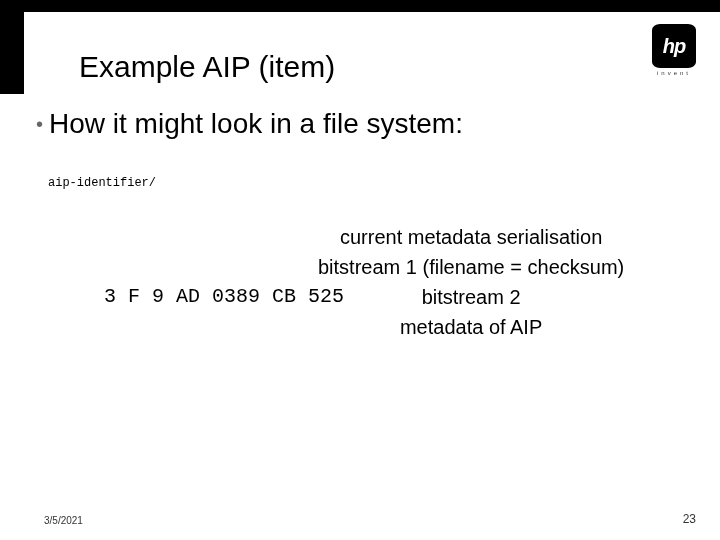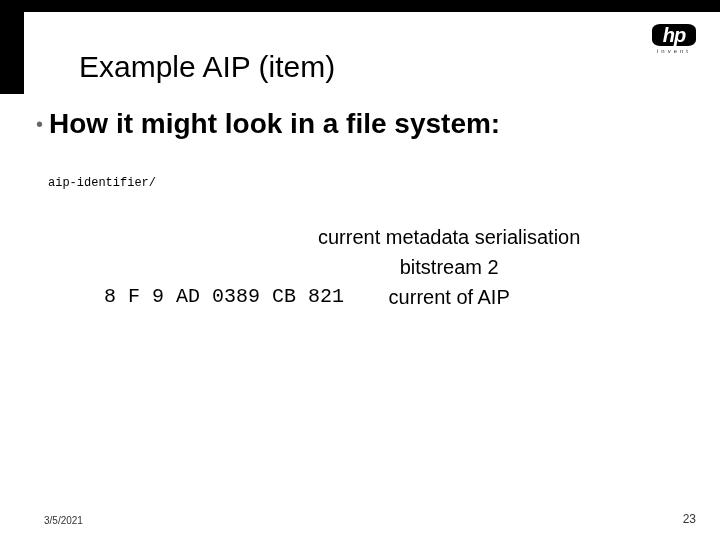--- a/index.html
+++ b/index.html
@@ -27,21 +27,21 @@
     background: #000;
   }
   .logo {
     position: absolute;
     top: 24px;
     right: 24px;
     text-align: center;
   }
   .logo-mark {
     width: 44px;
-    height: 22px;
+    height: 44px;
     background: #000;
     border-radius: 8px 8px 8px 8px / 6px 6px 6px 6px;
     position: relative;
     margin: 0 auto 2px auto;
     display: flex;
     align-items: center;
     justify-content: center;
   }
   .logo-mark span {
     color: #fff;
@@ -73,21 +73,21 @@
     align-items: center;
   }
   .bullet-dot {
     font-size: 20px;
     color: #666;
     margin-right: 6px;
     line-height: 1;
   }
   .bullet-text {
     font-size: 28px;
-    font-weight: 700;
+    font-weight: 400;
   }
   .dir {
     position: absolute;
     left: 48px;
     top: 176px;
     font-family: "Courier New", Courier, monospace;
     font-size: 12px;
   }
   .files {
     position: absolute;
@@ -140,25 +140,26 @@
 <div class="title">Example AIP (item)</div>
 
 <div class="bullet-row">
   <span class="bullet-dot">•</span>
   <span class="bullet-text">How it might look in a file system:</span>
 </div>
 
 <div class="dir">aip-identifier/</div>
 
 <div class="files">
-  <div>8 F 9 AD 0389 CB 821</div>
+  <div>3 F 9 AD 0389 CB 525</div>
   
   
 </div>
 
 <div class="descs">
   <div>current metadata serialisation</div>
+  <div>bitstream 1 (filename = checksum)</div>
   <div>bitstream 2</div>
-  <div>current of AIP</div>
+  <div>metadata of AIP</div>
 </div>
 
 <div class="footer-date">3/5/2021</div>
 <div class="footer-page">23</div>
 
 </body></html>

